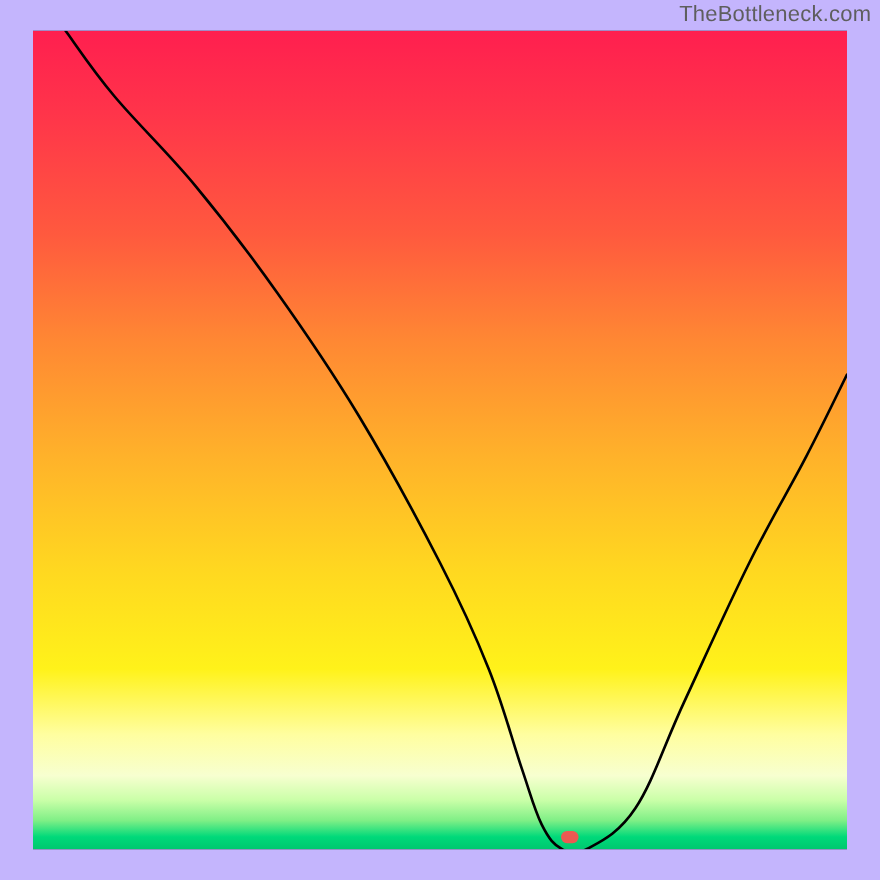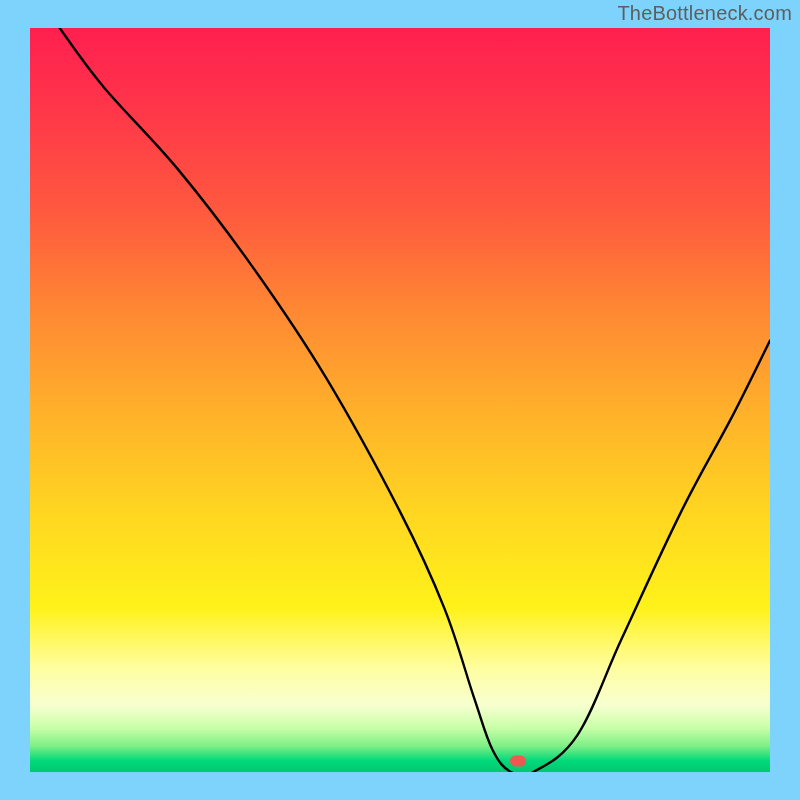--- a/index.html
+++ b/index.html
@@ -8,21 +8,21 @@
     width: 800px;
     height: 800px;
     background: #000;
     overflow: hidden;
     font-family: Arial, Helvetica, sans-serif;
   }
   .frame {
     position: relative;
     width: 800px;
     height: 800px;
-    background: #7dd3fc;
+    background: #c4b5fd;
   }
   .watermark {
     position: absolute;
     top: 2px;
     right: 8px;
     color: #5e5e5e;
     font-size: 20px;
     font-weight: 500;
     letter-spacing: 0.2px;
     z-index: 20;

